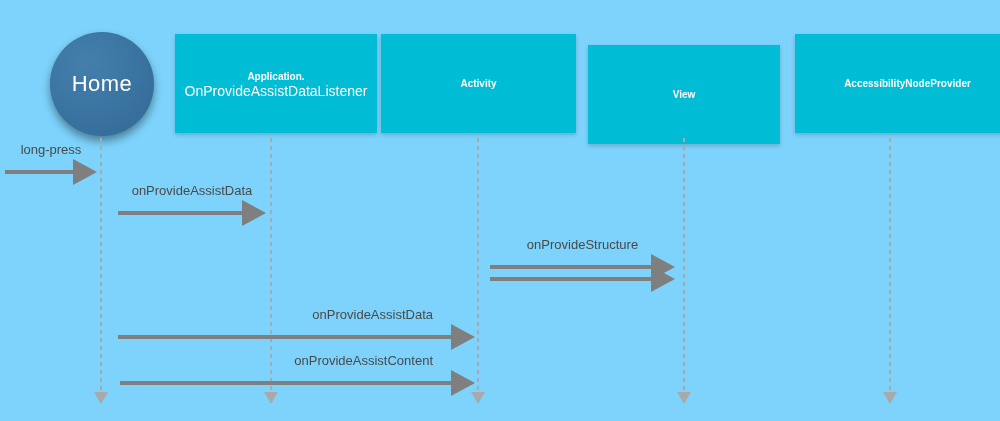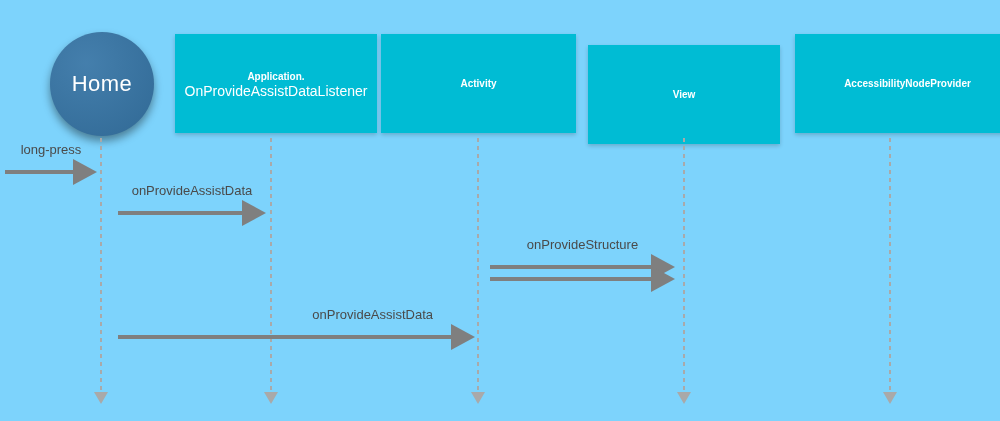--- a/index.html
+++ b/index.html
@@ -102,14 +102,19 @@
     <div class="head"></div>
   </div>
 
 
   <div class="msg align-right" style="left:118px;top:306px;width:357px;">
     <div class="msg-label">onProvideAssistData</div>
     <div class="shaft"></div>
     <div class="head"></div>
   </div>
 
+  <div class="msg align-right" style="left:120px;top:352px;width:355px;">
+    <div class="msg-label">onProvideAssistContent</div>
+    <div class="shaft"></div>
+    <div class="head"></div>
+  </div>
 
 </div>
 
 </body></html>

